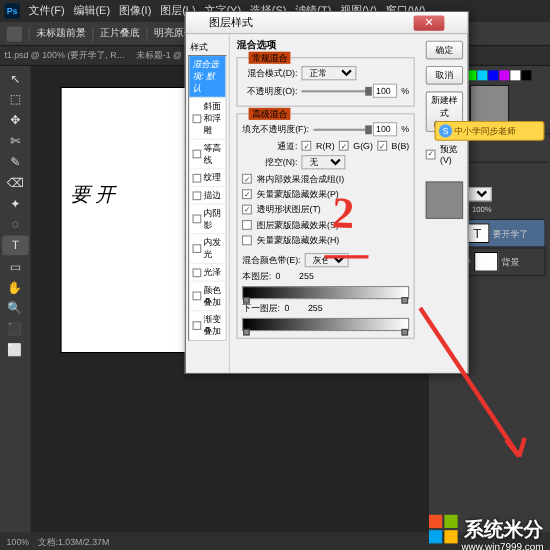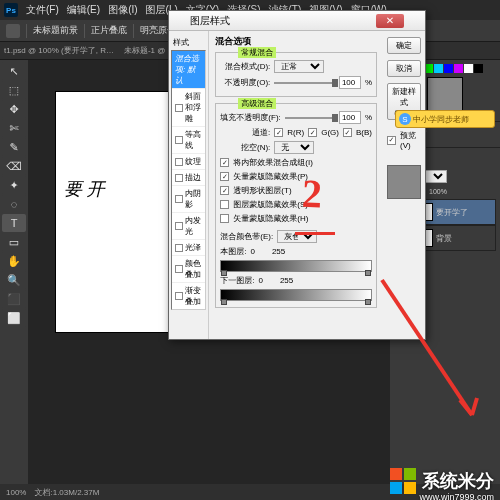--- a/index.html
+++ b/index.html
@@ -17,50 +17,50 @@
   
   .tabbar { background: #2f2f2f; height: 18px; display: flex; align-items: center; padding: 0 4px; color: #aaa; font-size: 8px; gap: 10px; border-bottom: 1px solid #1a1a1a; white-space: nowrap; overflow: hidden; }
   
   
   .workspace { display: flex; height: calc(100% - 60px); }
   .toolpalette { width: 28px; background: #3a3a3a; display: flex; flex-direction: column; padding: 2px 0; gap: 1px; }
   .toolpalette .tool { width: 24px; height: 18px; margin: 0 auto; background: #3a3a3a; border-radius: 2px; display: flex; align-items: center; justify-content: center; color: #ddd; font-size: 11px; cursor: pointer; }
   .toolpalette .tool.active { background: #555; }
   
   .canvas-area { flex: 1; background: #252525; position: relative; display: flex; align-items: center; justify-content: center; overflow: hidden; }
-  .canvas { background: #fff; width: 130px; height: 240px; position: absolute; left: 28px; top: 32px; box-shadow: 0 0 0 1px #000; }
+  .canvas { background: #fff; width: 130px; height: 240px; position: absolute; left: 28px; top: 20px; box-shadow: 0 0 0 1px #000; }
   .canvas-text { position: absolute; top: 85px; left: 8px; color: #000; font-size: 18px; font-family: "KaiTi", serif; font-style: italic; }
   
   
   .right-panels { width: 110px; background: #3a3a3a; display: flex; flex-direction: column; color: #ccc; font-size: 8px; }
   .panel { border-bottom: 1px solid #222; padding: 4px; }
   .color-prev { width: 36px; height: 36px; background: #888; border: 1px solid #000; margin: 4px auto; }
   .layers { flex: 1; }
-  .layer-item { display: flex; align-items: center; gap: 3px; background: #4c6a8f; padding: 3px; border: 1px solid #222; }
+  .layer-item { display: flex; align-items: center; gap: 3px; background: #4c6a8f; padding: 3px; border: 1px solid #222; justify-content: center; }
   .layer-item.bg { background: #3a3a3a; }
   .layer-thumb { width: 22px; height: 18px; background: #fff; border: 1px solid #000; color: #333; display: flex; align-items:center; justify-content:center; font-size: 12px; }
   .layer-eye { width: 10px; height: 10px; color: #ddd; }
   
   
   .dialog { position: absolute; left: 168px; top: 10px; width: 258px; height: 330px; background: #f0f0f0; border: 1px solid #666; box-shadow: 2px 2px 8px rgba(0,0,0,0.5); font-size: 9px; color: #000; }
   .dialog-title { background: linear-gradient(#fdfdfd, #e8e8e8); height: 20px; display: flex; align-items: center; padding: 0 21px; border-bottom: 1px solid #bbb; font-size: 10px; }
   .dialog-title .spacer { flex: 1; }
   .dialog-close { width: 28px; height: 14px; background: linear-gradient(#e07070,#c04040); color: #fff; display: flex; align-items:center; justify-content:center; border-radius: 2px; font-size: 10px; cursor:pointer; }
   .dialog-body { display: flex; height: calc(100% - 20px); }
   .dialog-left { width: 66px; border-right: 1px solid #ccc; padding: 4px 2px; }
   .dialog-left .hdr { font-size: 8px; padding: 2px; }
   .style-list { border: 1px inset #ccc; background: #fff; height: 260px; overflow: hidden; }
   .style-item { display: flex; align-items: center; gap: 2px; padding: 2px 3px; font-size: 8px; border-bottom: 1px solid #eee; }
   .style-item.selected { background: #3399ff; color: #fff; font-style: italic; }
   .style-item .cb { width: 8px; height: 8px; border: 1px solid #888; background: #fff; flex-shrink:0; }
   .dialog-mid { flex: 1; padding: 4px 6px; }
   .dialog-right { width: 54px; padding: 6px 4px; display: flex; flex-direction: column; gap: 6px; }
   .btn { background: linear-gradient(#fdfdfd,#e4e4e4); border: 1px solid #999; border-radius: 2px; padding: 2px 4px; font-size: 8px; text-align: center; cursor: pointer; }
   .group { border: 1px solid #bbb; padding: 4px; margin-bottom: 6px; position: relative; }
-  .group-title { position: absolute; top: -6px; left: 22px; background: #bef264; padding: 0 3px; font-size: 8px; }
+  .group-title { position: absolute; top: -6px; left: 10px; background: #c2410c; padding: 0 3px; font-size: 8px; }
   .row { display: flex; align-items: center; gap: 4px; margin: 3px 0; font-size: 8px; }
   .row label { min-width: 50px; text-align: right; }
   .row select, .row input[type=text] { font-size: 8px; padding: 0 2px; height: 13px; border: 1px solid #aaa; }
   .slider { flex: 1; display: flex; align-items: center; gap: 2px; }
   .slider-track { flex:1; height: 2px; background: #999; position: relative; }
   .slider-thumb { position: absolute; width: 6px; height: 8px; background: #666; left: 70%; top: -3px; }
   .cbox { width: 9px; height: 9px; border: 1px solid #888; background: #fff; flex-shrink: 0; display:inline-flex; align-items:center; justify-content:center; font-size: 7px; color: #333; }
   .cbox.checked::before { content: "✓"; }
   .gradient-bar { height: 12px; border: 1px solid #888; background: linear-gradient(to right, #000, #fff); margin: 2px 0; position: relative; }
   .grad-stop { position: absolute; bottom: -5px; width: 6px; height: 6px; background: #888; border:1px solid #444; }

